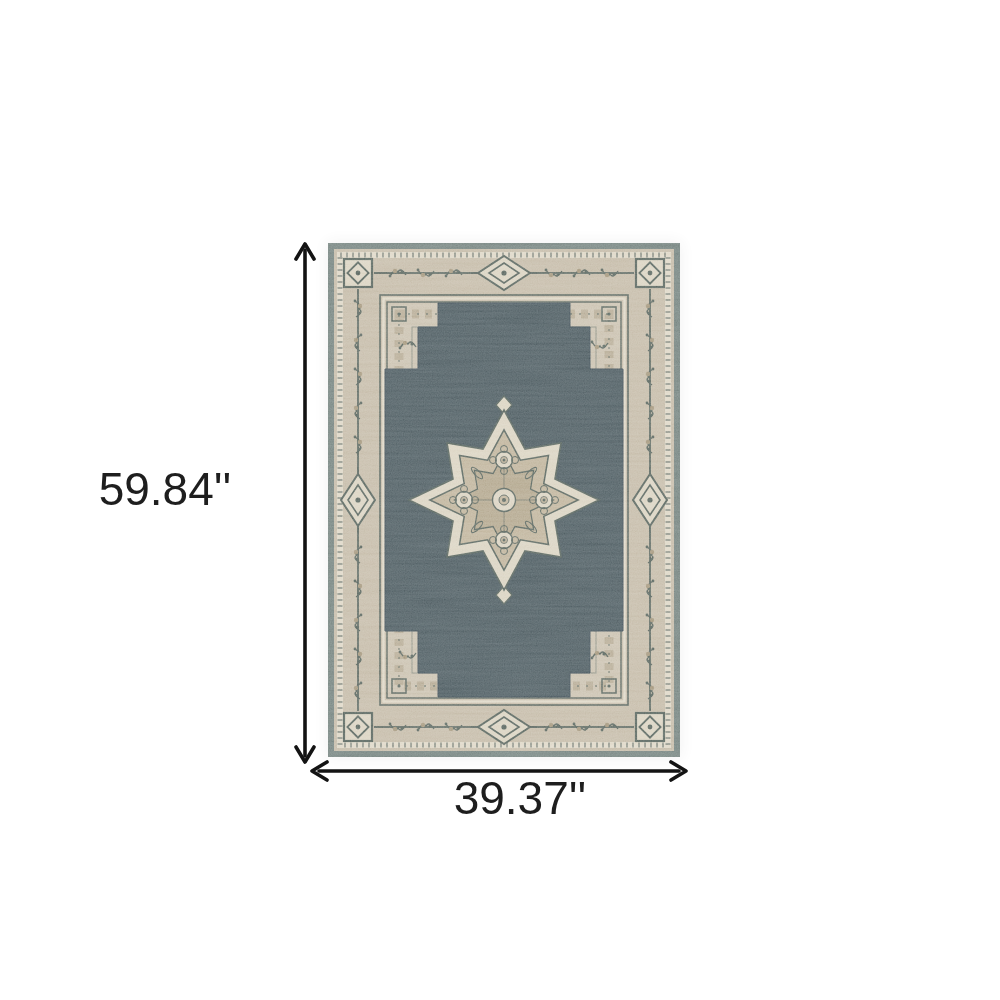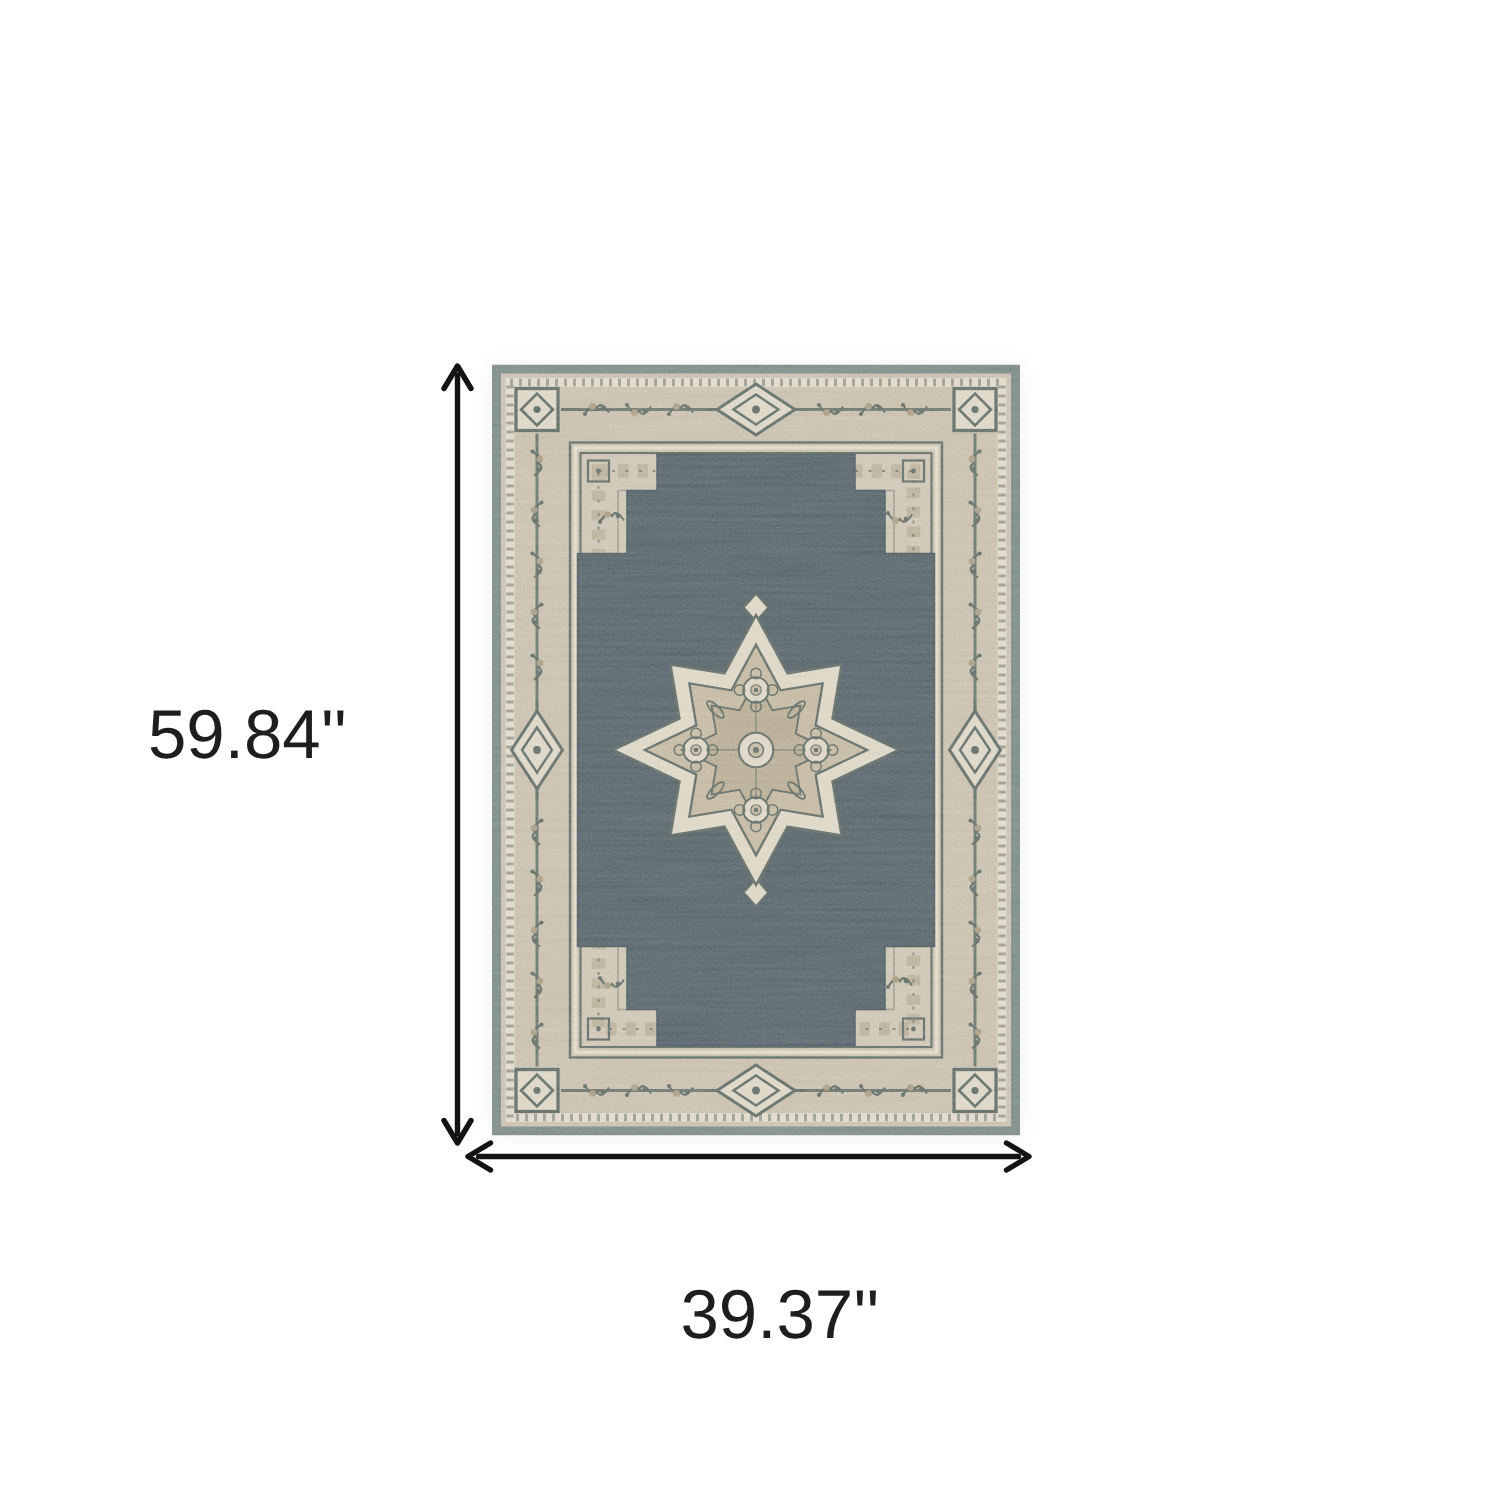--- a/index.html
+++ b/index.html
@@ -35,21 +35,21 @@
   }
   .dim-label {
     position: absolute;
     transform: translate(-50%, -50%);
     font-size: 46px;
     color: var(--label-text, #1e1e1e);
     white-space: nowrap;
     letter-spacing: 0px;
   }
   #height-label { left: 165px; top: 489px; }
-  #width-label  { left: 520px; top: 876px; }
+  #width-label  { left: 520px; top: 798px; }
 
   
   .f-edge    { fill: var(--rug-edge, #75837f); }
   .f-border  { fill: var(--border-beige, #c4baa7); }
   .f-inner   { fill: var(--inner-beige, #c9c0ae); }
   .f-field   { fill: var(--field-dark, #4f5d62); stroke: var(--field-stroke, #45535a); stroke-width: 1; }
   .f-cream   { fill: var(--medallion-cream, #d9d2c0); }
   .f-medtan  { fill: var(--medallion-tan, #bfb39b); }
   .f-medcore { fill: var(--medallion-core, #b2a68d); }
   .s-dark    { stroke: var(--motif-dark, #5a665f); }

